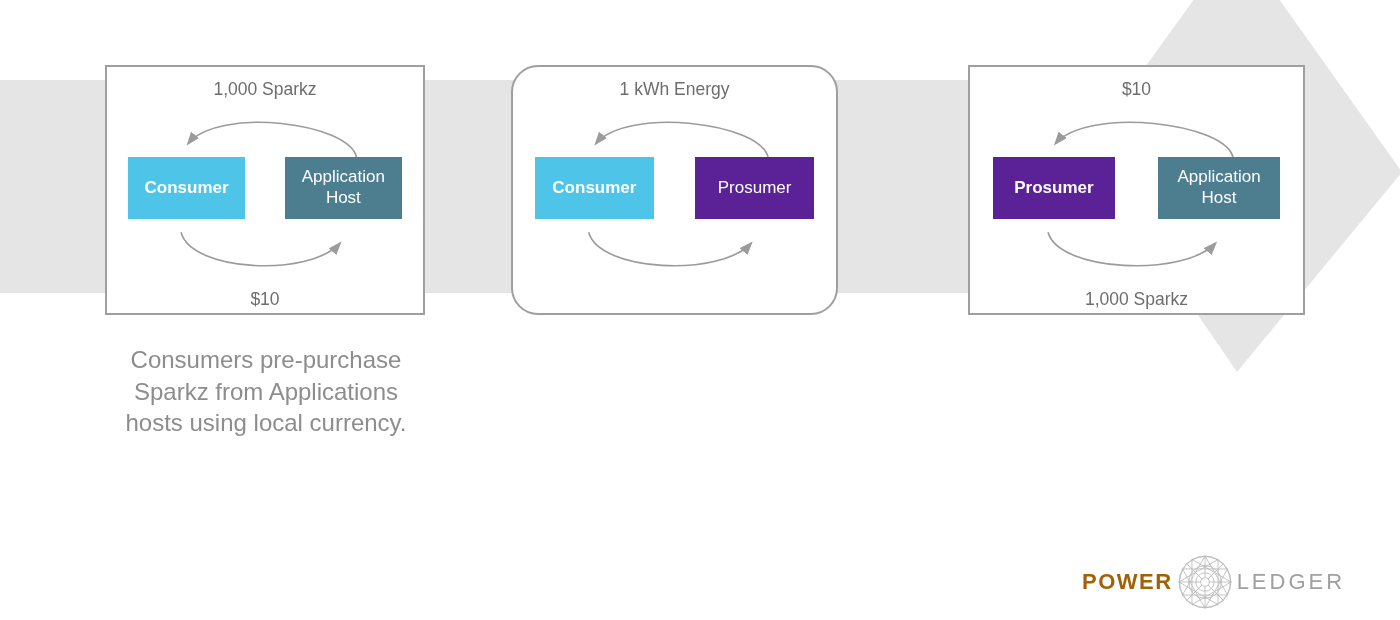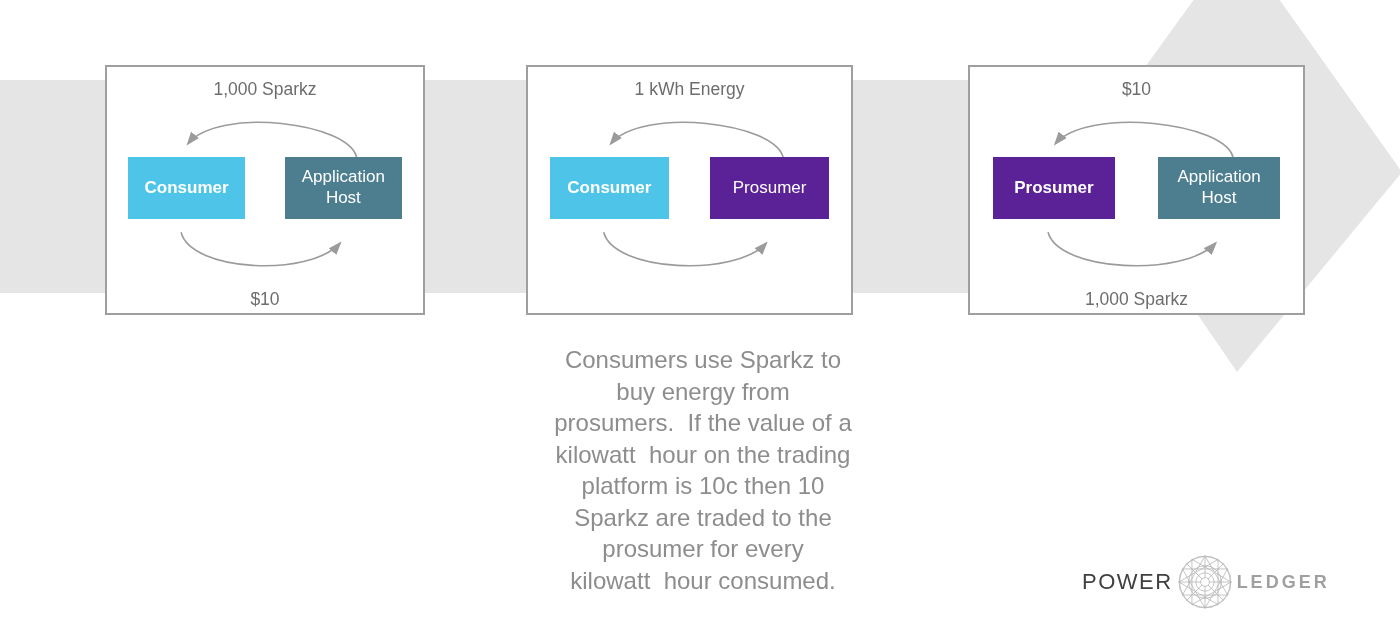--- a/index.html
+++ b/index.html
@@ -6,21 +6,21 @@
   .canvas{
     position:relative;width:1400px;height:620px;background:#ffffff;overflow:hidden;
     font-family:"Liberation Sans","DejaVu Sans",sans-serif;
   }
   .bg-arrow{position:absolute;left:0;top:0;width:1400px;height:620px;z-index:0;}
   .card{
     position:absolute;top:65px;height:250px;background:#ffffff;
     border:2px solid #9f9f9f;box-sizing:border-box;z-index:2;
   }
   .card-1{left:105px;width:320px;}
-  .card-2{left:526px;width:327px;}
+  .card-2{left:511px;width:327px;border-radius:27px;}
   .card-3{left:968px;width:337px;}
   .flow-label{
     position:absolute;left:0;width:100%;text-align:center;
     font-size:17.5px;color:#6d6d6d;z-index:3;
   }
   .flow-label.top{top:12px;}
   .flow-label.bottom{top:222px;}
   .arcs{position:absolute;left:0;top:0;width:100%;height:100%;z-index:1;}
   .entity{
     position:absolute;top:90px;height:62px;display:flex;align-items:center;justify-content:center;
@@ -31,22 +31,22 @@
   .caption{
     position:absolute;top:344px;text-align:center;white-space:pre-wrap;
     font-size:24px;line-height:31.5px;color:#8d8d8d;z-index:2;
   }
   .caption-1{left:70px;width:392px;}
   .caption-2{left:503px;width:400px;}
   .caption-3{left:937px;width:400px;}
   .logo{
     position:absolute;left:1082px;top:552px;height:60px;display:flex;align-items:center;z-index:2;
   }
-  .logo .word-power{font-size:22px;font-weight:normal;letter-spacing:1.5px;color:#404040;}
-  .logo .word-ledger{font-size:18px;font-weight:bold;letter-spacing:3px;color:#a0a0a0;}
+  .logo .word-power{font-size:22px;font-weight:bold;letter-spacing:1.5px;color:#a16207;}
+  .logo .word-ledger{font-size:22px;font-weight:normal;letter-spacing:3px;color:#a0a0a0;}
   .logo .mandala{width:58px;height:58px;margin:0 3px;}
 </style>
 </head>
 <body>
 
 <div class="canvas">
 
   <svg class="bg-arrow" viewBox="0 0 1400 620" preserveAspectRatio="none" aria-hidden="true">
     <rect x="0" y="80" width="1300" height="213" fill="#e5e5e5"></rect>
     <polygon points="1237,-60 1402,172 1237,372 1085,150" fill="#e5e5e5"></polygon>
@@ -104,28 +104,23 @@
     </svg>
     <div class="entity left" style="background-color: rgb(90, 34, 150);">
       <span>Prosumer</span>
     </div>
     <div class="entity right" style="background-color: rgb(76, 126, 144);">
       <span>Application Host</span>
     </div>
     <div class="flow-label bottom">1,000 Sparkz</div>
   </div>
 
-  <div class="caption caption-2">Consumers use Sparkz to
-buy energy from
-prosumers.  If the value of a
-kilowatt  hour on the trading
-platform is 10c then 10
-Sparkz are traded to the
-prosumer for every
-kilowatt  hour consumed.</div>
+  <div class="caption caption-1">Consumers pre-purchase
+Sparkz from Applications
+hosts using local currency.</div>
 
   <div class="logo">
     <span class="word-power">POWER</span>
     <svg class="mandala" viewBox="0 0 60 60" aria-hidden="true">
       <g stroke="#b3b3b3" stroke-width="0.8" fill="none">
         <polygon points="57,30 53.4,43.5 43.5,53.4 30,57 16.5,53.4 6.6,43.5 3,30 6.6,16.5 16.5,6.6 30,3 43.5,6.6 53.4,16.5"></polygon>
         <polygon points="56.1,37 49.1,49.1 37,56.1 23,56.1 10.9,49.1 3.9,37 3.9,23 10.9,10.9 23,3.9 37,3.9 49.1,10.9 56.1,23"></polygon>
         <polygon points="57,30 16.5,53.4 16.5,6.6"></polygon>
         <polygon points="3,30 43.5,6.6 43.5,53.4"></polygon>
         <polygon points="30,57 53.4,16.5 6.6,16.5"></polygon>

